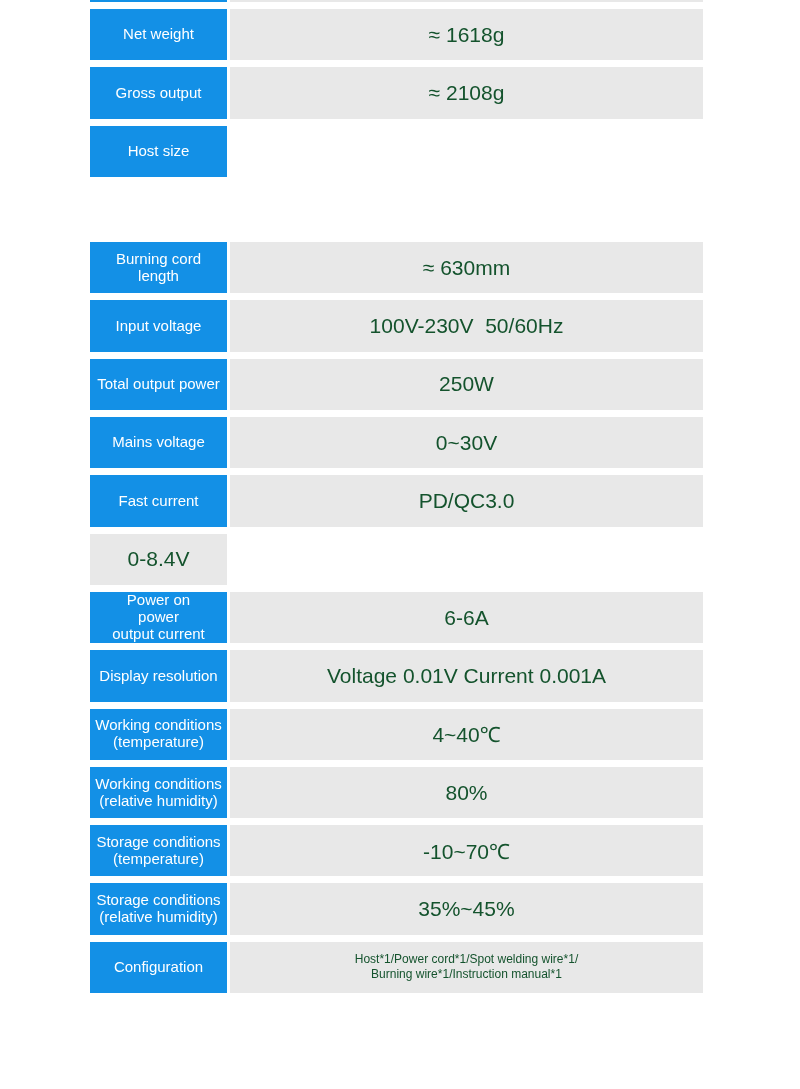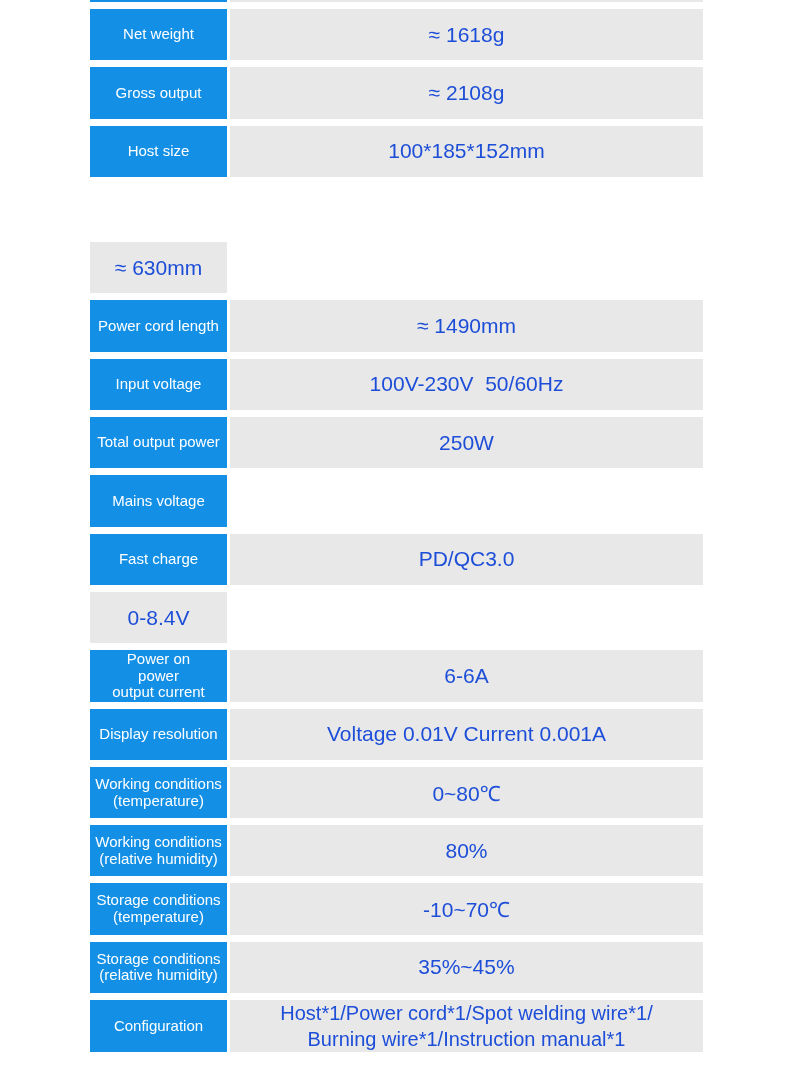--- a/index.html
+++ b/index.html
@@ -40,31 +40,31 @@
     align-items: center;
     justify-content: center;
     text-align: center;
     font-size: 15px;
     line-height: 1.12;
     white-space: pre-line;
     padding: 0 2px;
   }
   .value-cell {
     background: #e8e8e8;
-    color: #1d4ed8;
+    color: #14532d;
     display: flex;
     align-items: center;
     justify-content: center;
     text-align: center;
     font-size: 21px;
     white-space: pre-line;
   }
   .partial-row .label-cell, .partial-row .value-cell { font-size: 0; }
   .row:last-child .value-cell {
-    font-size: 20px;
+    font-size: 12px;
     line-height: 1.3;
   }
 </style>
 </head>
 <body>
 
 <div class="spec-table">
 
   <div class="partial-row">
     <div class="label-cell"></div>
@@ -76,53 +76,51 @@
     <div class="value-cell">≈ 1618g</div>
   </div>
 
   <div class="row">
     <div class="label-cell">Gross output</div>
     <div class="value-cell">≈ 2108g</div>
   </div>
 
   <div class="row">
     <div class="label-cell">Host size</div>
-    <div class="value-cell">100*185*152mm</div>
   </div>
 
   <div class="row">
   </div>
 
   <div class="row">
+    <div class="label-cell">Burning cord
+length</div>
     <div class="value-cell">≈ 630mm</div>
   </div>
 
 
-  <div class="row">
-    <div class="label-cell">Power cord length</div>
-    <div class="value-cell">≈ 1490mm</div>
-  </div>
 
   <div class="row">
     <div class="label-cell">Input voltage</div>
     <div class="value-cell">100V-230V&nbsp; 50/60Hz</div>
   </div>
 
   <div class="row">
     <div class="label-cell">Total output power</div>
     <div class="value-cell">250W</div>
   </div>
 
   <div class="row">
     <div class="label-cell">Mains voltage</div>
+    <div class="value-cell">0~30V</div>
   </div>
 
 
   <div class="row">
-    <div class="label-cell">Fast charge</div>
+    <div class="label-cell">Fast current</div>
     <div class="value-cell">PD/QC3.0</div>
   </div>
 
   <div class="row">
     <div class="value-cell">0-8.4V</div>
   </div>
 
   <div class="row">
     <div class="label-cell">Power on
 power
@@ -131,21 +129,21 @@
   </div>
 
   <div class="row">
     <div class="label-cell">Display resolution</div>
     <div class="value-cell">Voltage 0.01V Current 0.001A</div>
   </div>
 
   <div class="row">
     <div class="label-cell">Working conditions
 (temperature)</div>
-    <div class="value-cell">0~80℃</div>
+    <div class="value-cell">4~40℃</div>
   </div>
 
   <div class="row">
     <div class="label-cell">Working conditions
 (relative humidity)</div>
     <div class="value-cell">80%</div>
   </div>
 
   <div class="row">
     <div class="label-cell">Storage conditions

